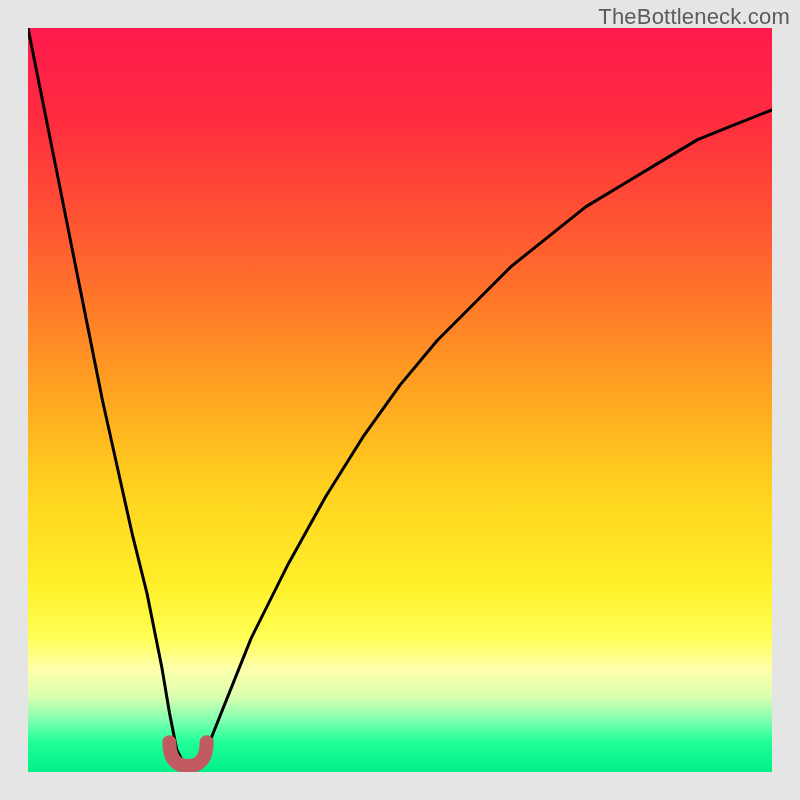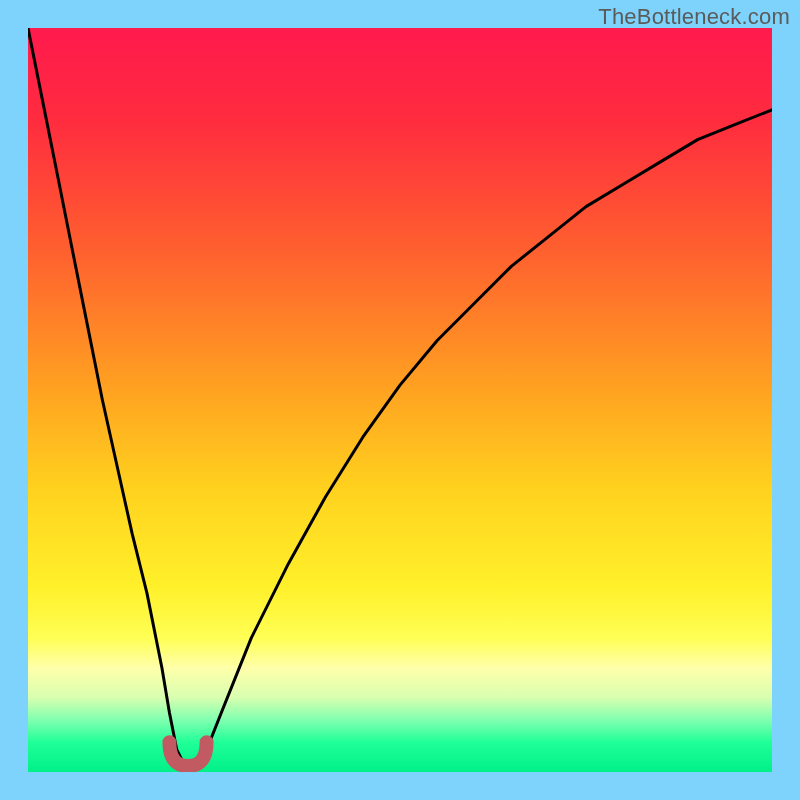--- a/index.html
+++ b/index.html
@@ -7,21 +7,21 @@
     padding: 0;
     width: 800px;
     height: 800px;
     overflow: hidden;
     background: #000;
     font-family: Arial, Helvetica, sans-serif;
   }
   .frame {
     position: absolute;
     inset: 0;
-    background: #7dd3fc;
+    background: #e5e5e5;
   }
   .plot-area {
     position: absolute;
     left: 28px;
     top: 28px;
     width: 744px;
     height: 744px;
     overflow: hidden;
   }
   .gradient-bg {

